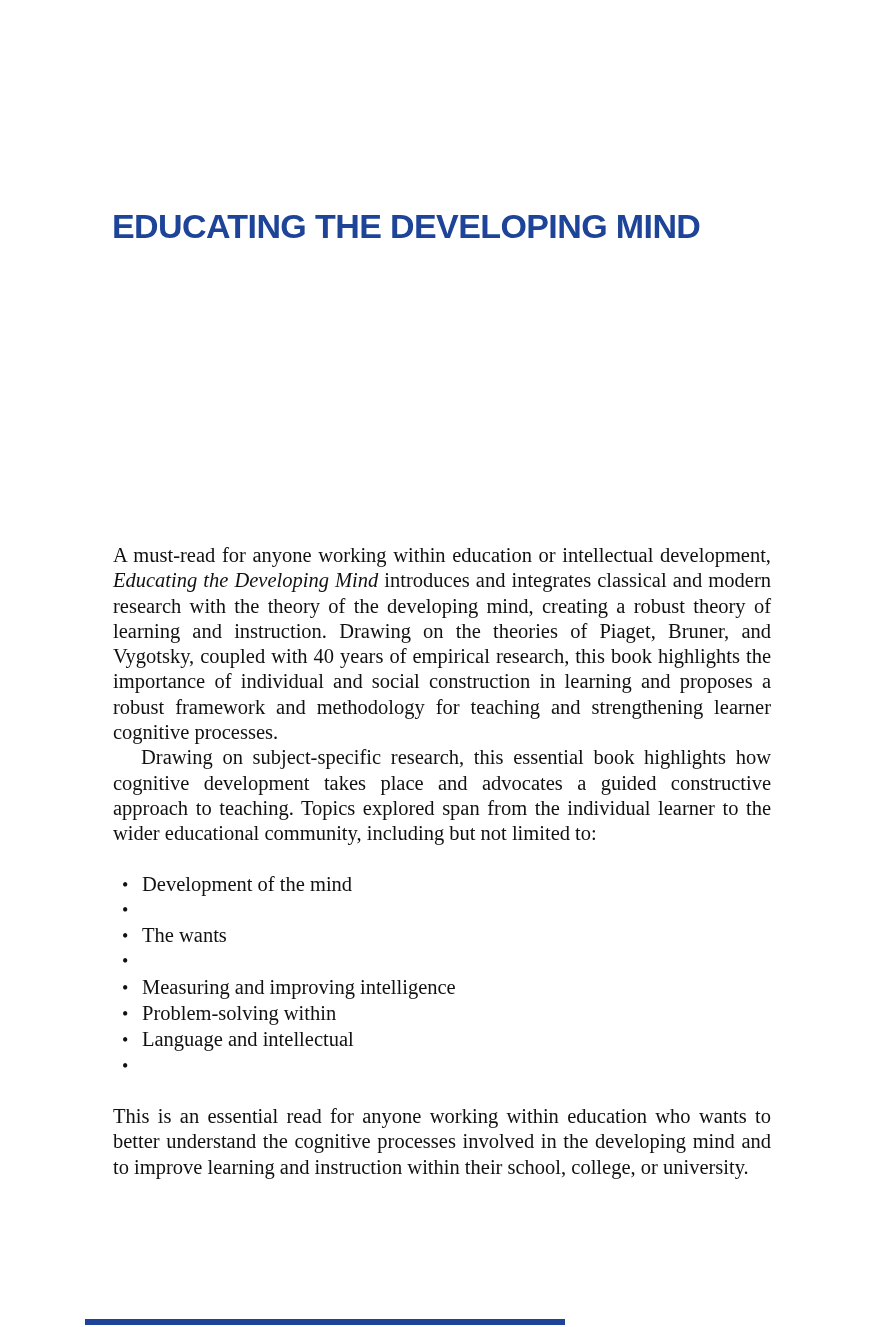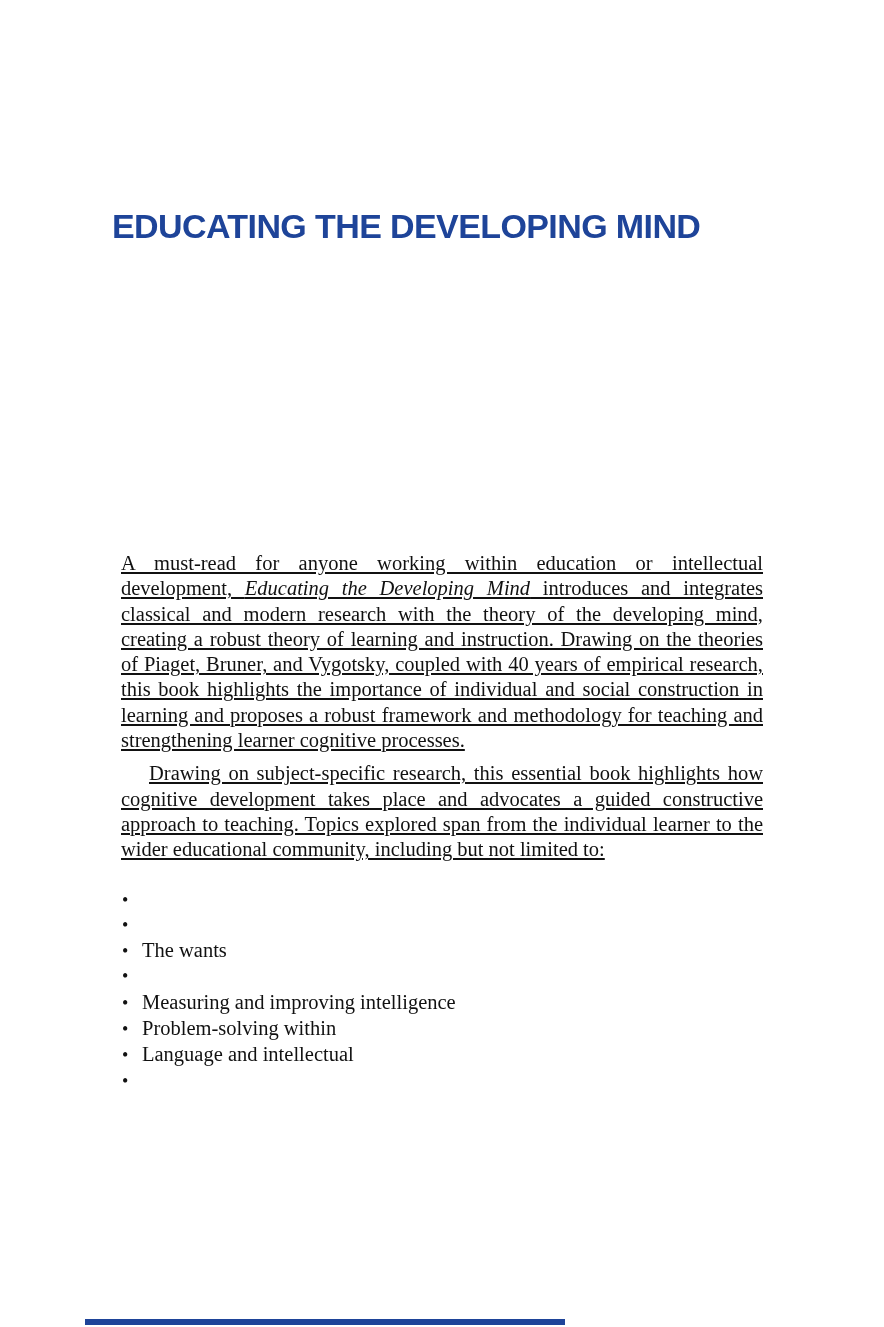--- a/index.html
+++ b/index.html
@@ -29,21 +29,21 @@
   }
   .body-copy {
     position: absolute;
     top: 543px;
     left: 113px;
     width: 658px;
     font-size: 20.5px;
     line-height: 25.3px;
     text-align: justify;
   }
-  .body-copy p { margin: 8px; text-decoration: underline; }
+  .body-copy p { margin: 0; }
   .para-indent { text-indent: 28px; }
   .book-title-italic { font-style: italic; }
   ul.topics {
     list-style: none;
     margin: 25px 0 25px 0;
     padding: 0 0 0 9px;
   }
   ul.topics li {
     display: flex;
     align-items: baseline;
@@ -74,20 +74,21 @@
 
   <div class="body-copy">
 
     <p><span>A must-read for anyone working within education or intellectual development, </span><span class="book-title-italic">Educating the Developing Mind</span><span> introduces and integrates classical and modern research with the theory of the developing mind, creating a robust theory of learning and instruction. Drawing on the theories of Piaget, Bruner, and Vygotsky, coupled with 40 years of empirical research, this book highlights the importance of individual and social construction in learning and proposes a robust framework and methodology for teaching and strengthening learner cognitive processes.</span></p>
 
     <p class="para-indent">Drawing on subject-specific research, this essential book highlights how cognitive development takes place and advocates a guided constructive approach to teaching. Topics explored span from the individual learner to the wider educational community, including but not limited to:</p>
 
     <ul class="topics">
       <li>
         <span class="bullet">•</span>
+        <span>Development of the mind</span>
       </li>
       <li>
         <span class="bullet">•</span>
       </li>
       <li>
         <span class="bullet">•</span>
         <span>The wants</span>
       </li>
       <li>
         <span class="bullet">•</span>
@@ -102,17 +103,18 @@
       </li>
       <li>
         <span class="bullet">•</span>
         <span>Language and intellectual</span>
       </li>
       <li>
         <span class="bullet">•</span>
       </li>
     </ul>
 
+    <p class="closing">This is an essential read for anyone working within education who wants to better understand the cognitive processes involved in the developing mind and to improve learning and instruction within their school, college, or university.</p>
   </div>
 
   <div class="footer-rule" style="background-color: rgb(30, 68, 153);"></div>
 
 </div>
 
 </body></html>

